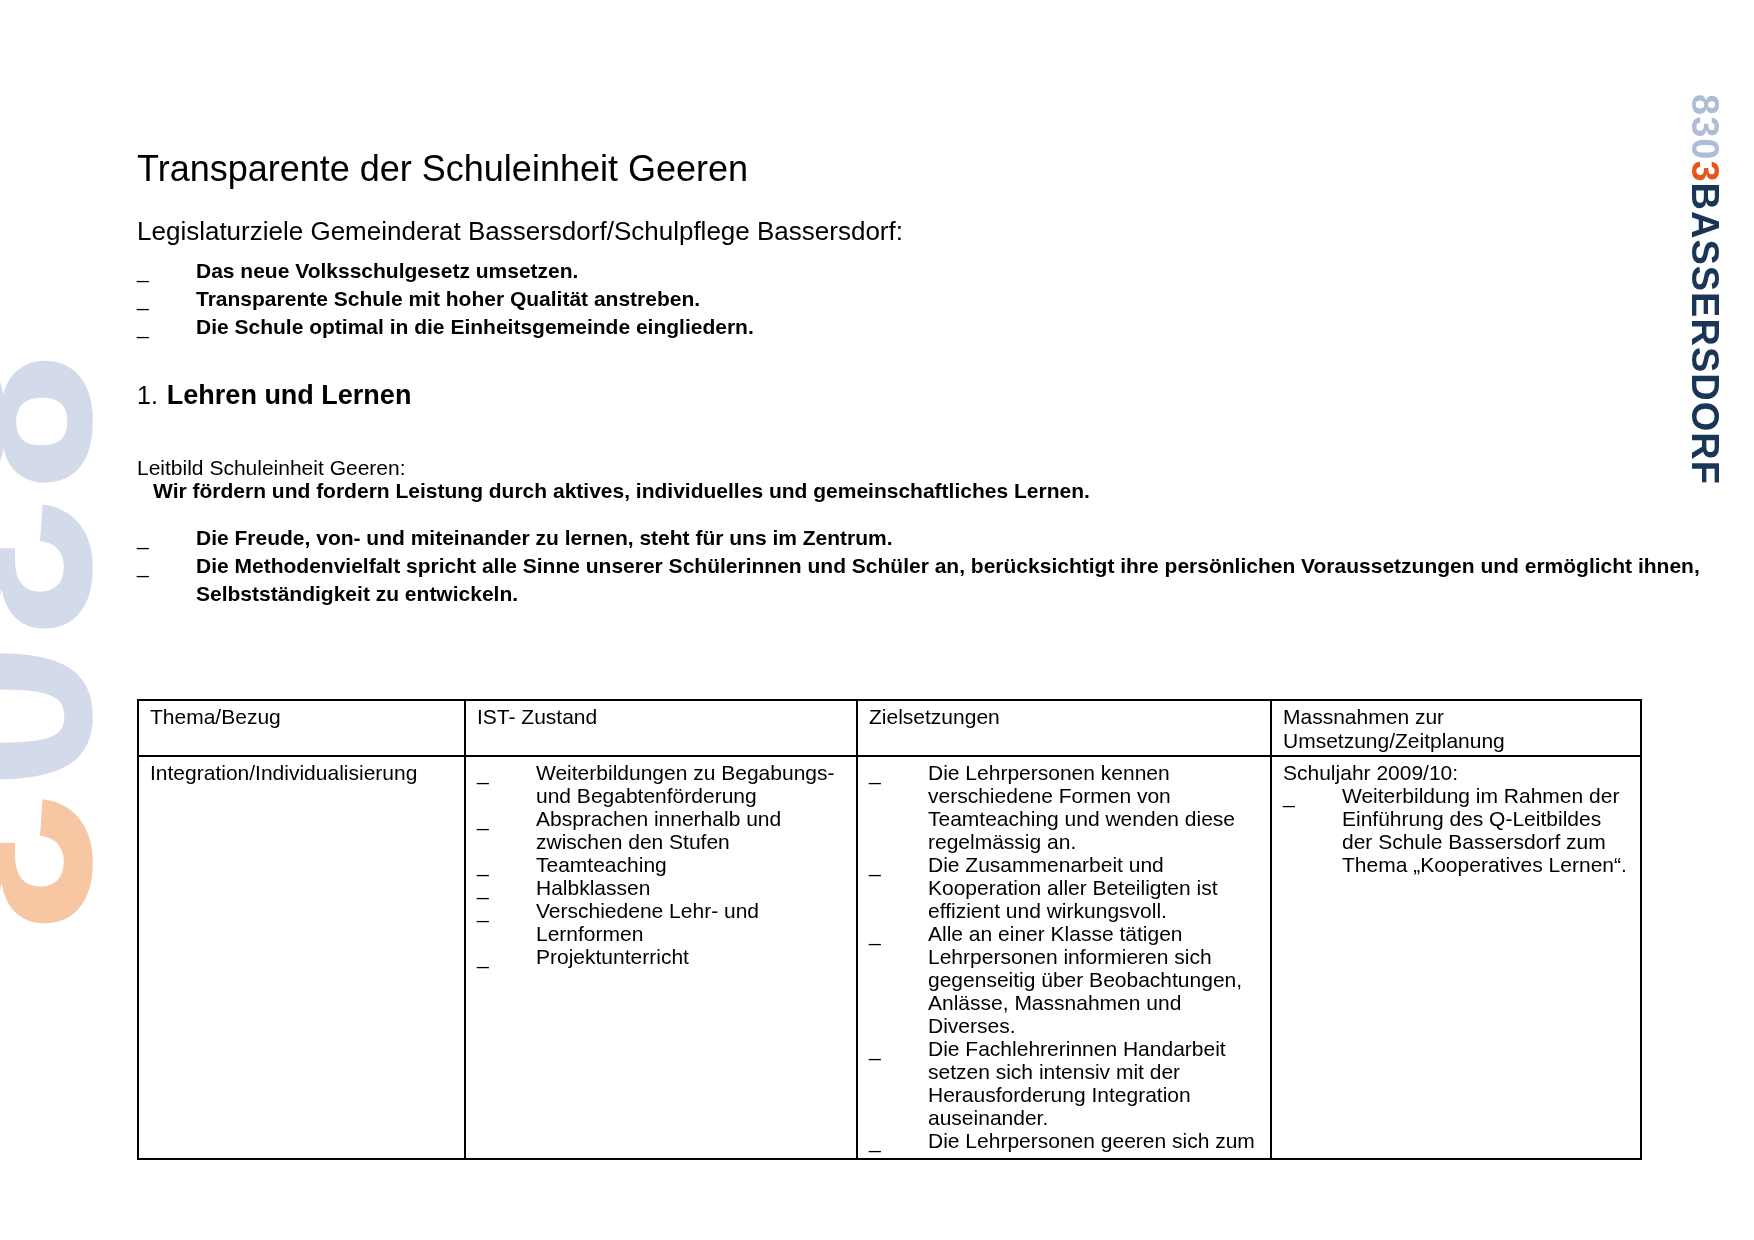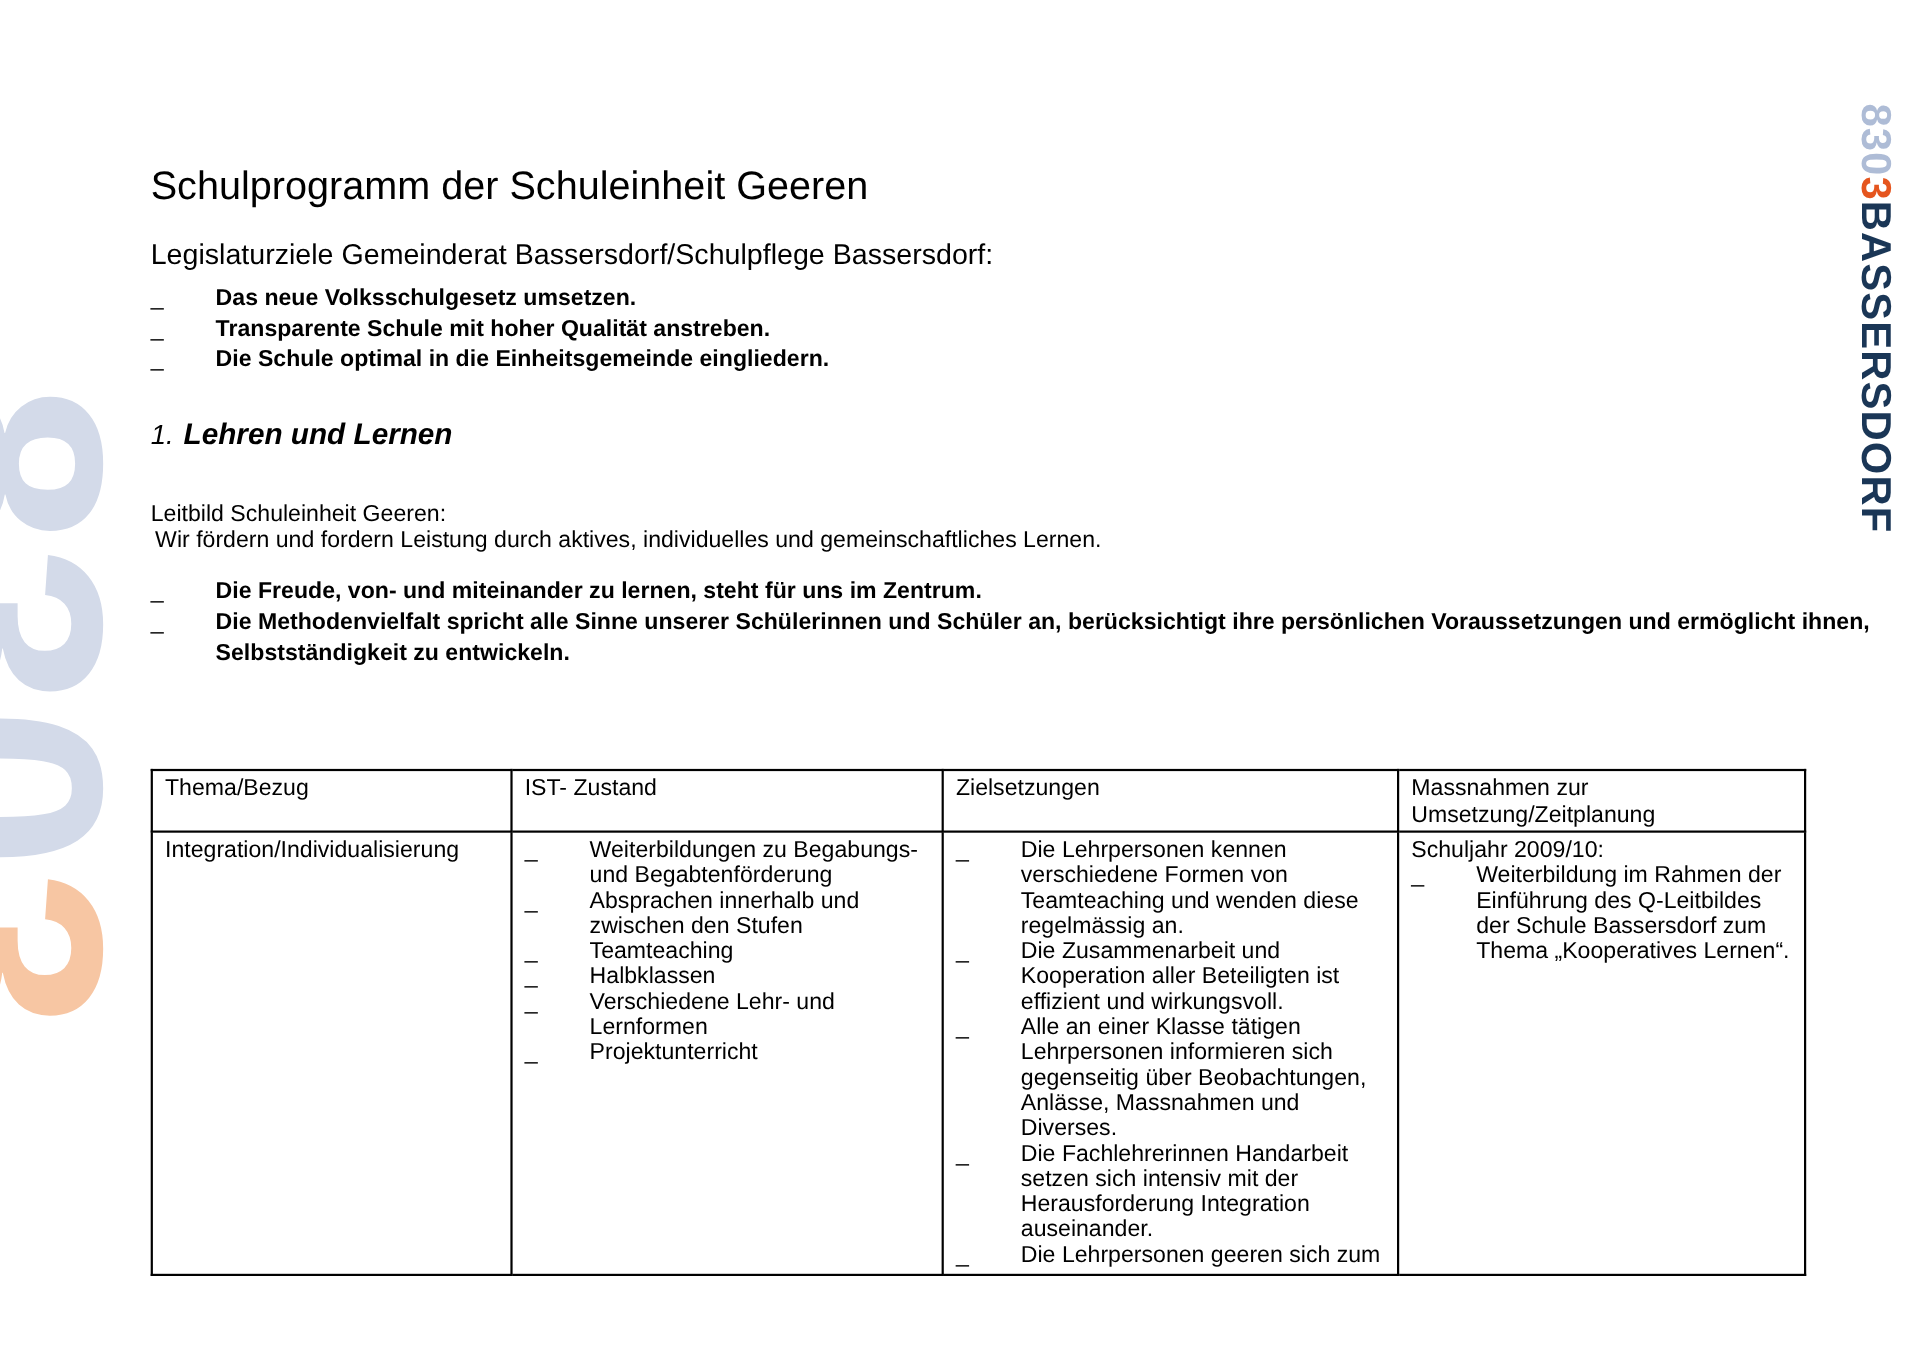--- a/index.html
+++ b/index.html
@@ -100,44 +100,43 @@
     left: 0;
     font-size: 21px;
     line-height: 28px;
     width: 1590px;
   }
   .section-heading {
     position: absolute;
     top: 380px;
     left: 0;
     white-space: nowrap;
-    font-style: italic;
   }
   .section-heading .sec-num {
     font-size: 25px;
     font-weight: normal;
     margin-right: 9px;
   }
   .section-heading .sec-title {
     font-size: 27px;
     font-weight: bold;
   }
   .leitbild-label {
     position: absolute;
     top: 456px;
     left: 0;
     font-size: 21px;
     white-space: nowrap;
   }
   .statement {
     position: absolute;
     top: 479px;
-    left: 4px;
-    font-size: 21px;
-    font-weight: normal;
+    left: 16px;
+    font-size: 21px;
+    font-weight: bold;
     white-space: nowrap;
   }
   .points {
     position: absolute;
     top: 524px;
     left: 0;
     font-size: 21px;
     line-height: 28px;
     width: 1590px;
   }
@@ -198,21 +197,21 @@
     <span class="wm-blue">830</span><span class="wm-orange">3</span>
   </div>
 
   <div class="banner-right">
     <span class="bn-blue">830</span><span class="bn-orange">3</span><span class="bn-navy">BASSERSDORF</span>
   </div>
 
 
   <div class="content">
 
-    <div class="doc-title">Schulprogramm der Schuleinheit Geeren</div>
+    <div class="doc-title">Transparente der Schuleinheit Geeren</div>
 
     <div class="lead">Legislaturziele Gemeinderat Bassersdorf/Schulpflege Bassersdorf:</div>
 
     <div class="goals">
       <div class="bi">
         <span class="m">_</span>
         <span class="t">Das neue Volksschulgesetz umsetzen.</span>
       </div>
       <div class="bi">
         <span class="m">_</span>

